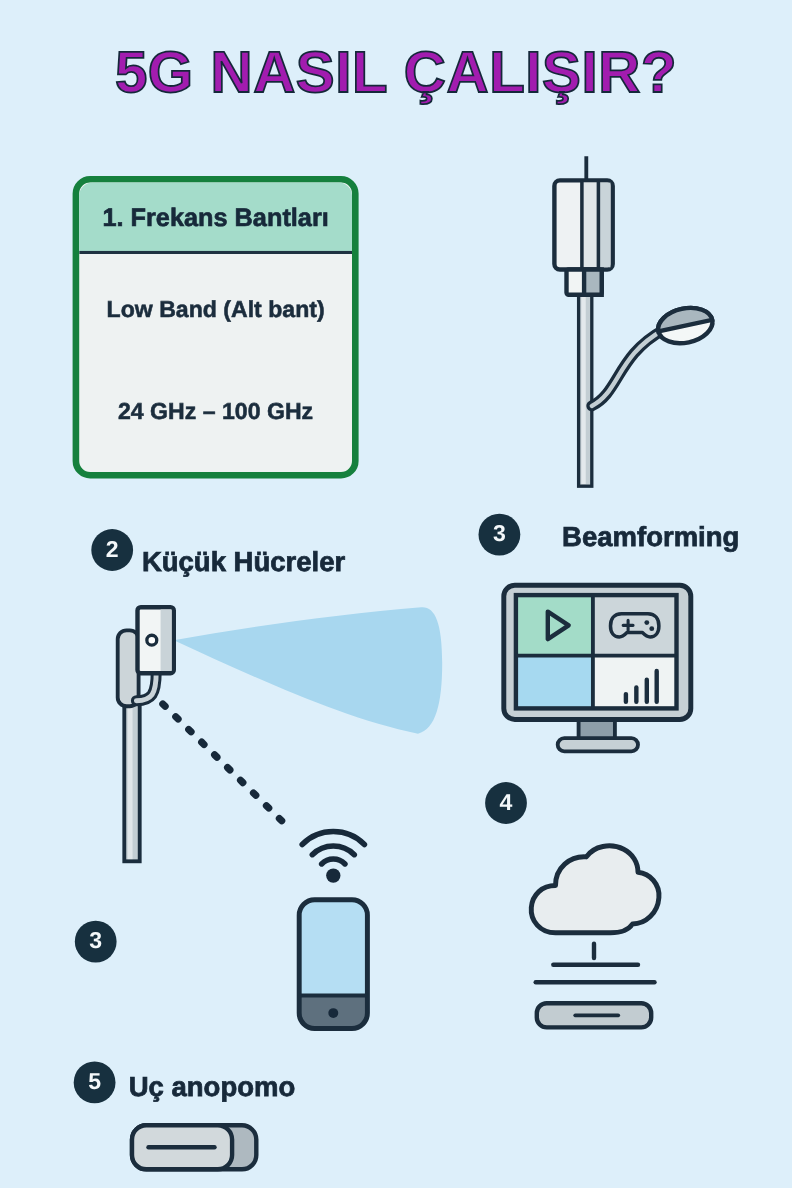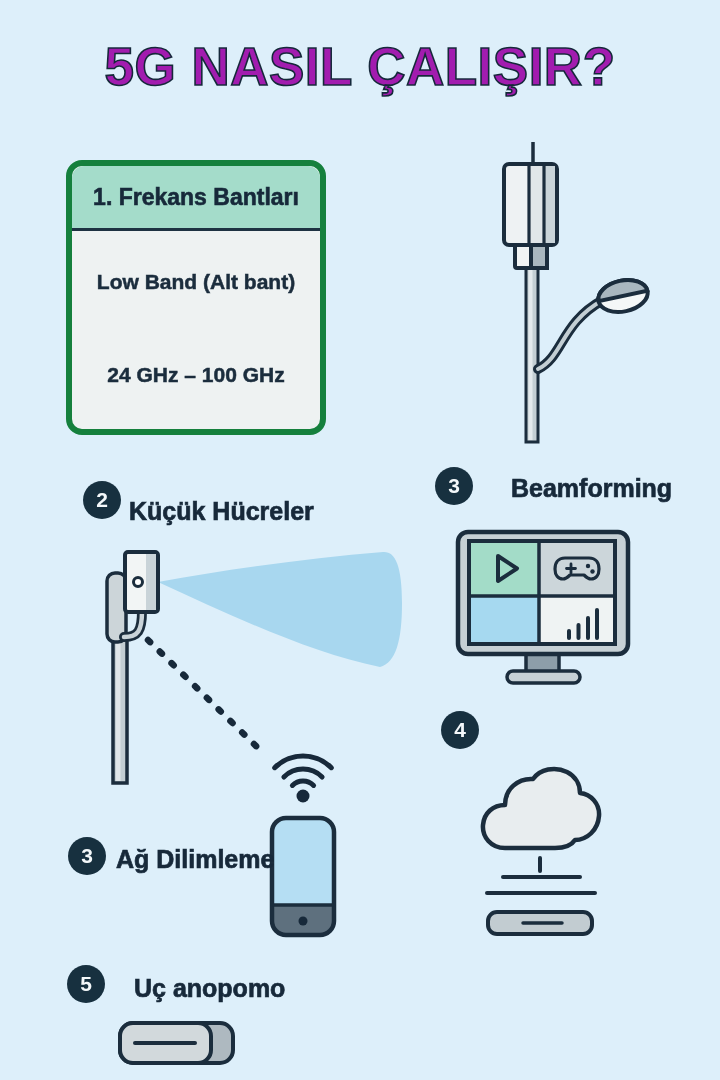--- a/index.html
+++ b/index.html
@@ -179,24 +179,23 @@
       <line x1="28" y1="117" x2="105" y2="117"></line>
       <line x1="12" y1="133" x2="120" y2="133"></line>
     </g>
     <g>
       <rect x="13" y="152" width="104" height="22" rx="9" fill="#c2ccd1" stroke="#1b2d3d" stroke-width="4"></rect>
       <line x1="48" y1="163" x2="87" y2="163" stroke="#1b2d3d" stroke-width="3.5" stroke-linecap="round"></line>
     </g>
   </svg>
 
   <div class="abs badge" style="left:68px;top:837px;">3</div>
-  <div class="abs sec-label" style="left:116px;top:845px;">Ağ Dilimleme</div>
 
   <div class="abs badge" style="left:67px;top:965px;">5</div>
-  <div class="abs sec-label" style="left:134px;top:974px;">Uç anopomo</div>
+  <div class="abs sec-label" style="left:117px;top:974px;">Uç anopomo</div>
 
   <svg class="abs" style="left:115px;top:1018px;" width="125" height="50" viewBox="0 0 125 50">
     <rect x="5" y="5" width="113" height="40" rx="13" fill="#aeb9c0" stroke="#1b2d3d" stroke-width="4"></rect>
     <rect x="5" y="5" width="91" height="40" rx="13" fill="#d2d9dc" stroke="#1b2d3d" stroke-width="4"></rect>
     <line x1="20" y1="25" x2="80" y2="25" stroke="#1b2d3d" stroke-width="4" stroke-linecap="round"></line>
   </svg>
 
 </div>
 
 </body></html>

